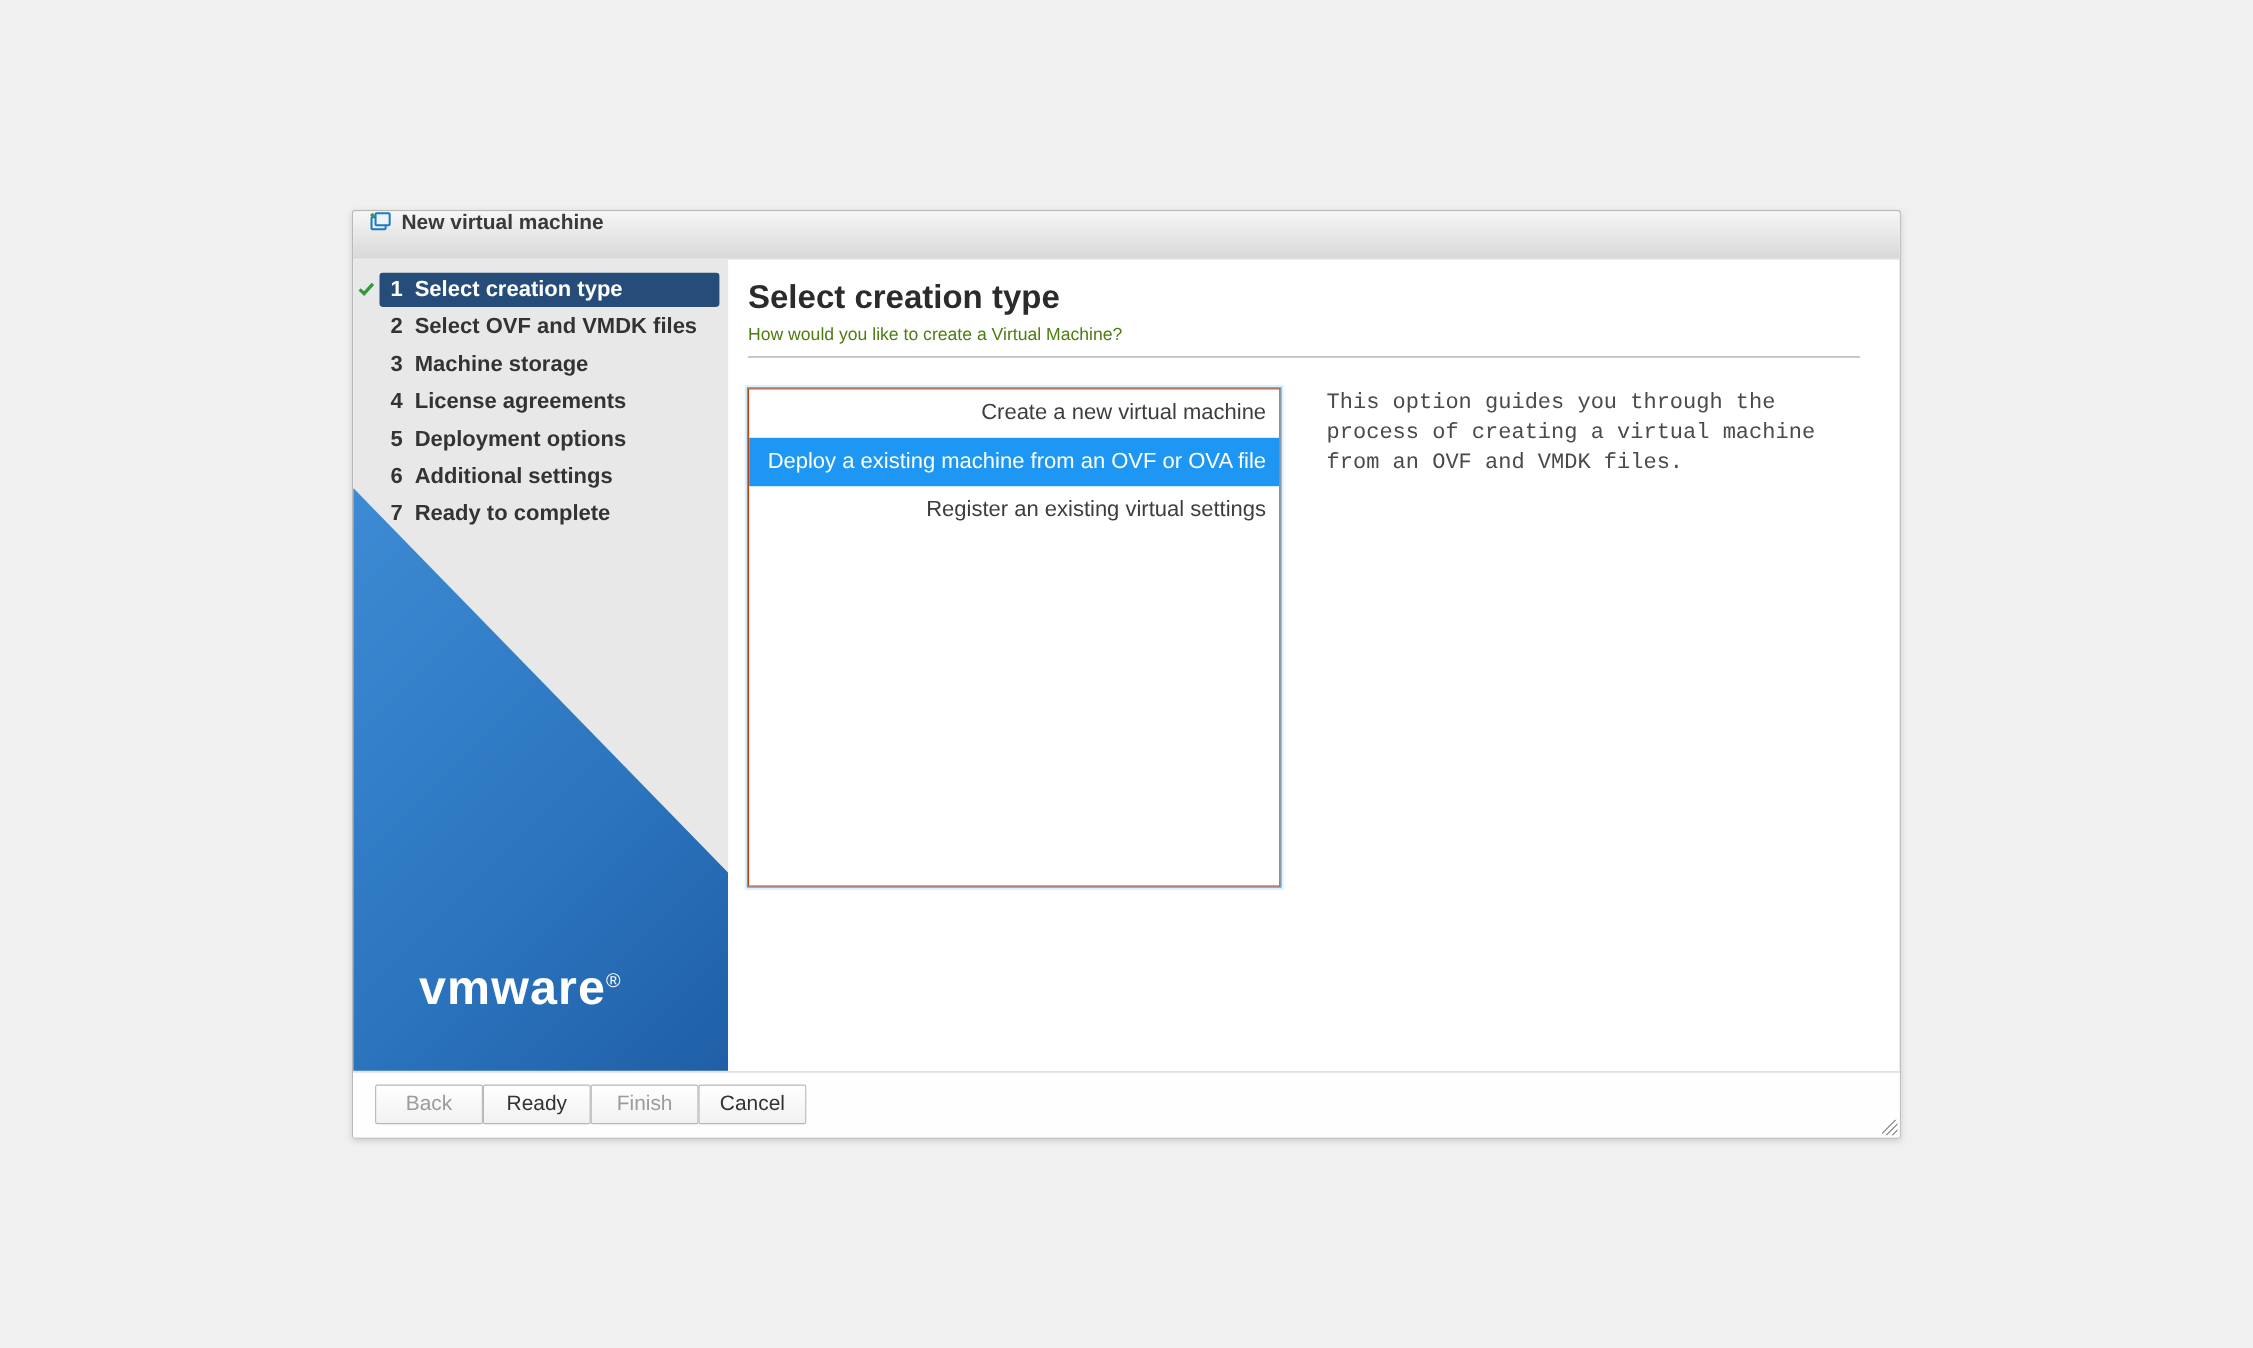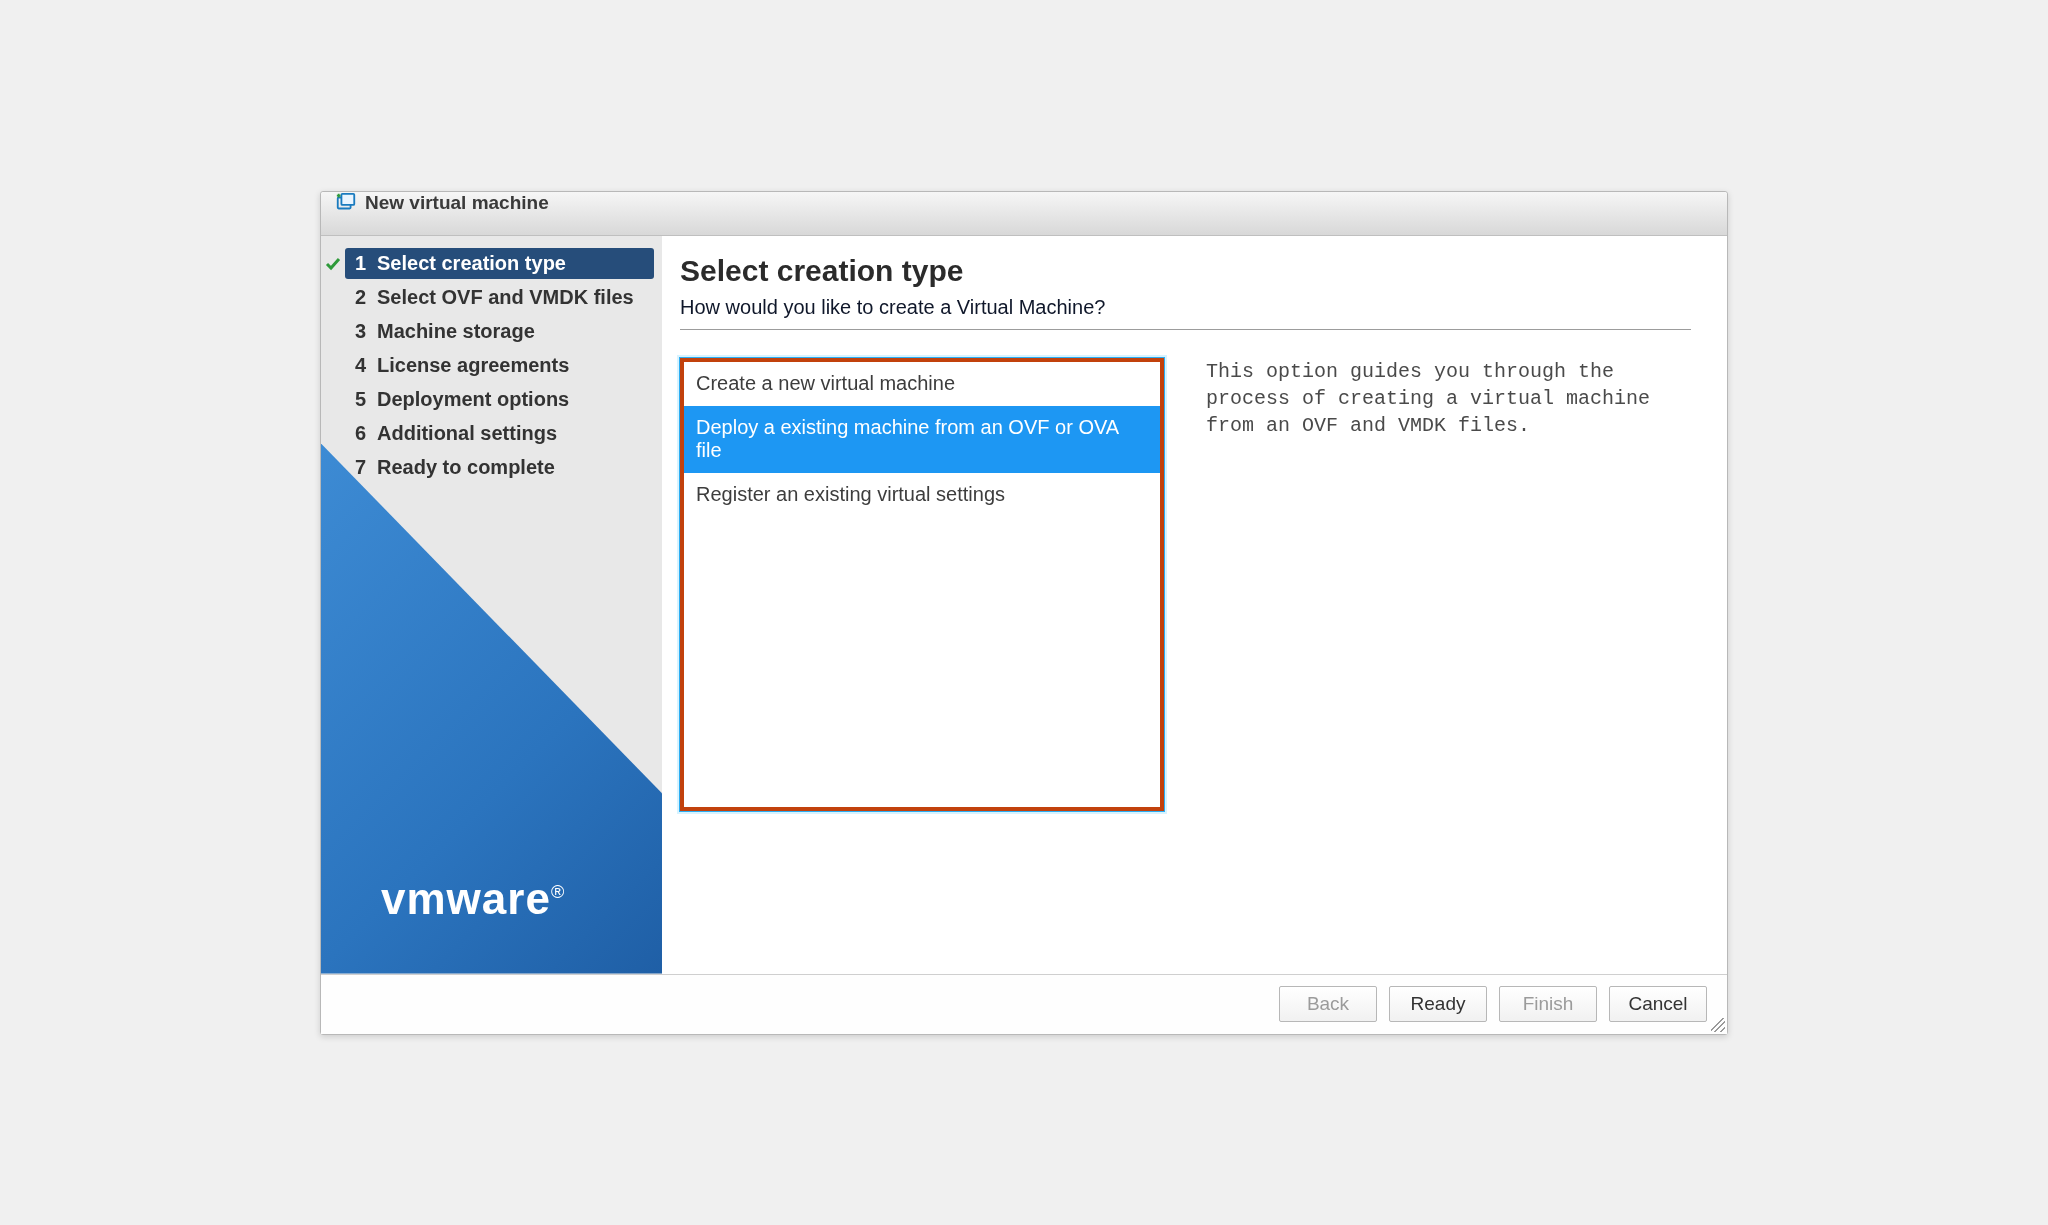--- a/index.html
+++ b/index.html
@@ -105,42 +105,43 @@
     display:flex;
     flex-direction:column;
   }
   .page-title {
     font-size:30px;
     font-weight:bold;
     color:#2b2b2b;
     margin:0 0 8px 0;
   }
   .page-subtitle {
-    font-size:20px;
-    color:#0f172a;
+    font-size:16px;
+    color:#4d7c0f;
     margin:0 0 10px 0;
   }
   .hr {
     border:none;
     border-bottom:1px solid #9c9c9c;
     margin:0 0 28px 0;
   }
   .content-row {
     display:flex;
     gap:42px;
     flex:1;
   }
   .options-box {
     width:484px;
     height:453px;
-    border:4px solid #c2410c;
+    border:1px solid #c2410c;
     background:#fff;
     outline:3px solid #37c2ff33;
     box-shadow:0 0 0 1px #2aa8ef;
     overflow:hidden;
+    text-align:right;
   }
   .option {
     padding:10px 12px;
     font-size:20px;
     color:#3d3d3d;
     border-bottom:1px solid transparent;
     cursor:pointer;
   }
   .option.selected {
     background:#1d97f3;
@@ -152,23 +153,21 @@
     line-height:1.35;
     flex:1;
     font-family:Liberation Mono, monospace;
   }
 
   
   .footer {
     height:60px;
     border-top:1px solid #cfcfcf;
     display:flex;
-    justify-content:flex-end;
     align-items:center;
-    gap:12px;
     padding:0 20px;
     background:#fefefe;
   }
   .btn {
     min-width:98px;
     height:36px;
     padding:0 18px;
     font-size:19px;
     color:#333;
     background:linear-gradient(#ffffff,#f1f1f1);

